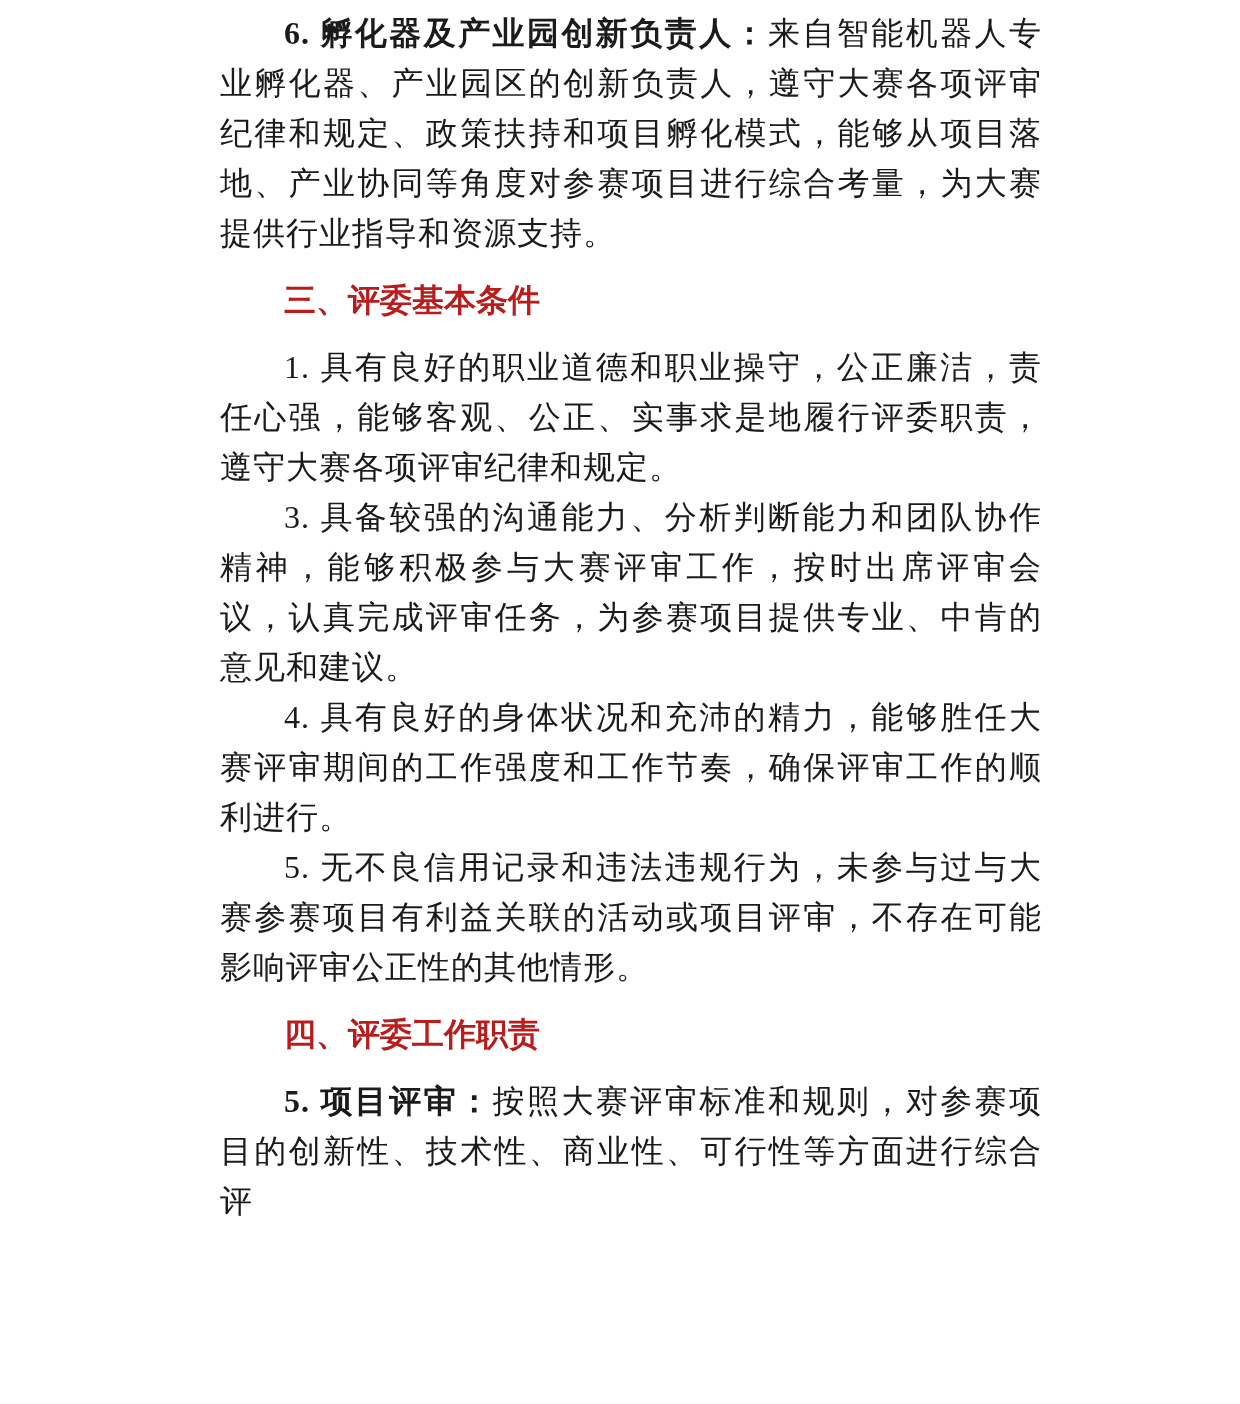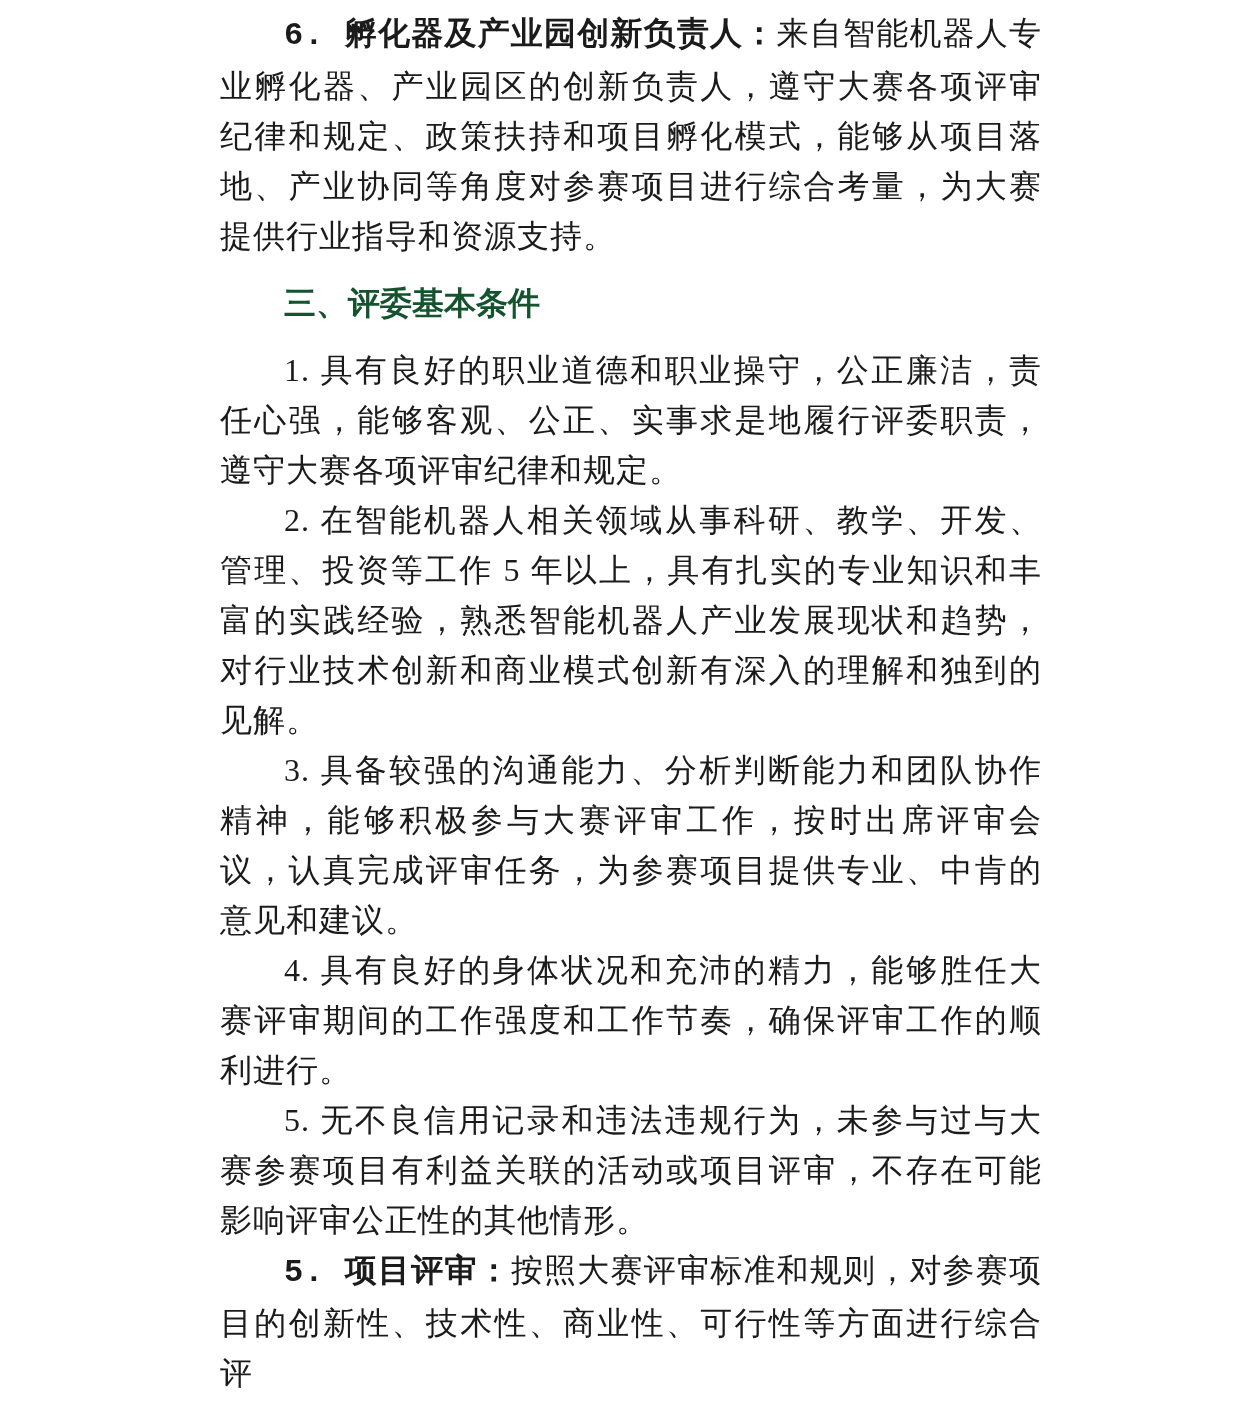--- a/index.html
+++ b/index.html
@@ -26,51 +26,51 @@
     margin: 0;
     font-family: "Liberation Serif", "DejaVu Serif", serif;
     font-size: 32px;
     line-height: 50px;
     letter-spacing: 1px;
     text-align: justify;
     text-indent: 2em;
     color: #1b1b1b;
   }
   .body-para .lead {
-    font-family: Liberation Mono, monospace;
+    font-family: Liberation Serif, serif;
     font-weight: bold;
   }
   .section-heading {
     margin: 17px 0;
     font-family: "Liberation Sans", "DejaVu Sans", sans-serif;
     font-weight: bold;
     font-size: 32px;
     line-height: 50px;
     letter-spacing: 0;
     text-indent: 2em;
-    color: #14532d;
+    color: #b91c1c;
   }
 </style>
 </head>
 <body>
 
 <div class="page">
   <div class="doc-content">
 
     <p class="body-para"><b class="lead">6. 孵化器及产业园创新负责人：</b><span>来自智能机器人专业孵化器、产业园区的创新负责人，遵守大赛各项评审纪律和规定、政策扶持和项目孵化模式，能够从项目落地、产业协同等角度对参赛项目进行综合考量，为大赛提供行业指导和资源支持。</span></p>
 
     <h2 class="section-heading">三、评委基本条件</h2>
 
     <p class="body-para"><span>1. 具有良好的职业道德和职业操守，公正廉洁，责任心强，能够客观、公正、实事求是地履行评委职责，遵守大赛各项评审纪律和规定。</span></p>
 
-    <p class="body-para"><span>2. 在智能机器人相关领域从事科研、教学、开发、管理、投资等工作 5 年以上，具有扎实的专业知识和丰富的实践经验，熟悉智能机器人产业发展现状和趋势，对行业技术创新和商业模式创新有深入的理解和独到的见解。</span></p>
 
     <p class="body-para"><span>3. 具备较强的沟通能力、分析判断能力和团队协作精神，能够积极参与大赛评审工作，按时出席评审会议，认真完成评审任务，为参赛项目提供专业、中肯的意见和建议。</span></p>
 
     <p class="body-para"><span>4. 具有良好的身体状况和充沛的精力，能够胜任大赛评审期间的工作强度和工作节奏，确保评审工作的顺利进行。</span></p>
 
     <p class="body-para"><span>5. 无不良信用记录和违法违规行为，未参与过与大赛参赛项目有利益关联的活动或项目评审，不存在可能影响评审公正性的其他情形。</span></p>
 
+    <h2 class="section-heading">四、评委工作职责</h2>
 
     <p class="body-para"><b class="lead">5. 项目评审：</b><span>按照大赛评审标准和规则，对参赛项目的创新性、技术性、商业性、可行性等方面进行综合评</span></p>
 
   </div>
 </div>
 
 </body></html>

